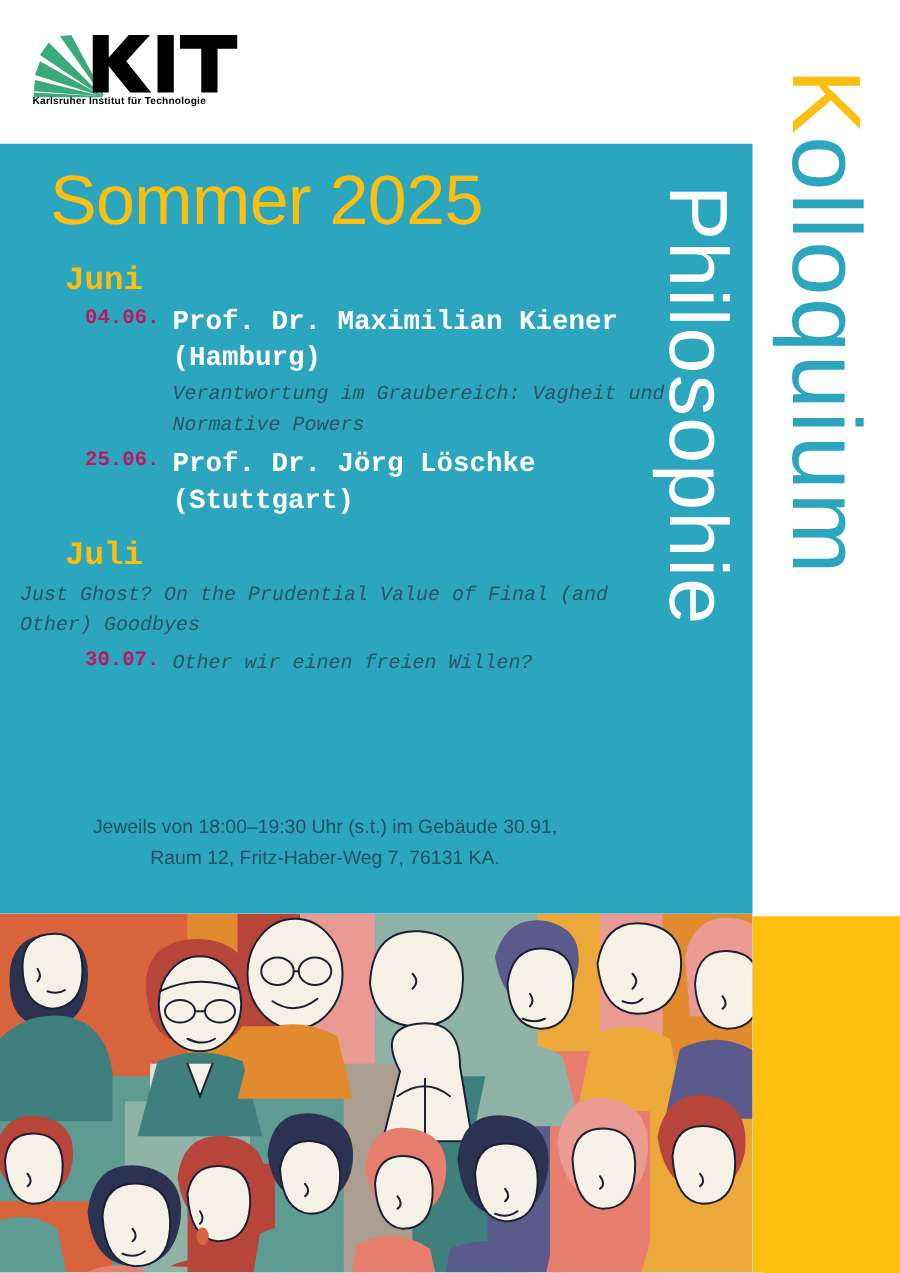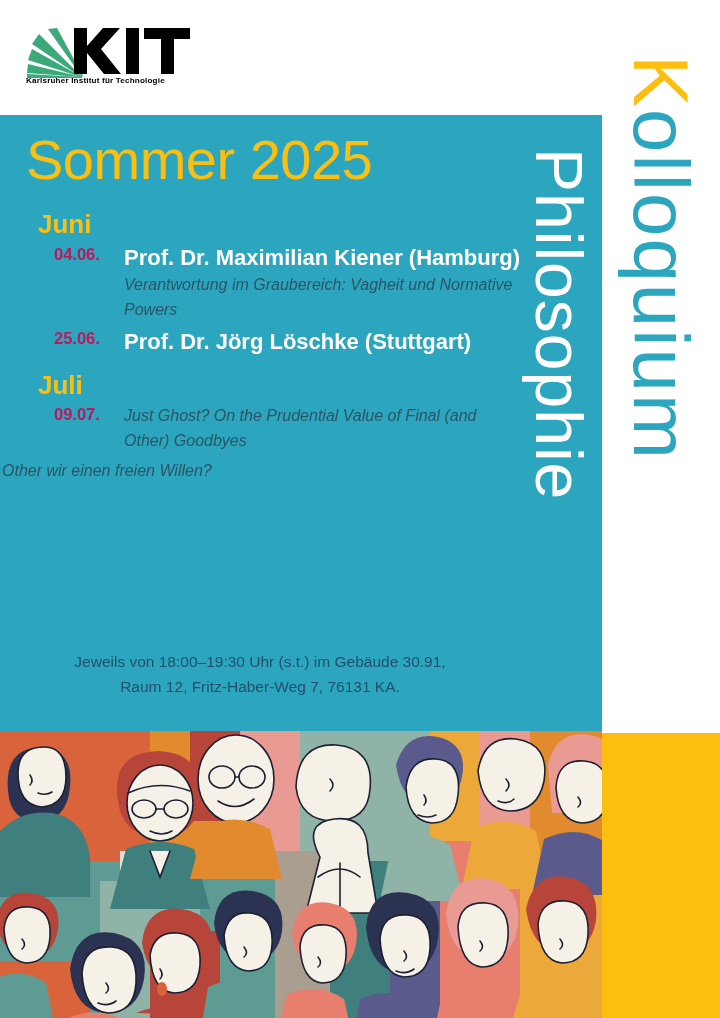--- a/index.html
+++ b/index.html
@@ -38,25 +38,25 @@
   }
   #kolloquium .k-first{color:#FCBF10;}
   #philosophie{
     left:592px;top:148px;
     transform:rotate(90deg);
     font-size:66px;font-weight:300;letter-spacing:1px;
     color:#ffffff;
   }
 
   
-  #sommer{position:absolute;left:26px;top:132px;font-size:56px;font-weight:400;
+  #sommer{position:absolute;left:40px;top:132px;font-size:56px;font-weight:400;
     color:#FCBF10;letter-spacing:-.5px;line-height:1;}
 
   
-  #program{position:absolute;left:2px;top:210px;width:520px;}
+  #program{position:absolute;left:16px;top:210px;width:520px;font-family:Liberation Mono, monospace;}
   .month{color:#FCBF10;font-size:26px;font-weight:bold;margin-left:36px;line-height:1.1;}
   #month-juli-wrap{margin-top:14px;}
   .entry{display:flex;margin-top:4px;}
   .entry-date{width:70px;flex:0 0 70px;margin-left:52px;color:#be185d;font-size:16.5px;
     font-weight:bold;line-height:1.35;}
   .entry-body{flex:1;}
   .entry-speaker{color:#ffffff;font-size:22px;font-weight:bold;line-height:1.35;}
   .entry-title{color:#2A5566;font-size:16px;font-style:italic;line-height:1.55;margin-top:1px;}
 
   
@@ -114,27 +114,27 @@
         <div class="entry-body">
           <div class="entry-speaker">Prof. Dr. Jörg Löschke (Stuttgart)</div>
         </div>
       </div>
     </div>
 
     <div id="month-juli-wrap">
       <div class="month">Juli</div>
 
       <div class="entry">
-        <div class="entry-date">09.07.</div>
         <div class="entry-body">
           <div class="entry-title">Just Ghost? On the Prudential Value of Final (and Other) Goodbyes</div>
         </div>
       </div>
 
       <div class="entry">
+        <div class="entry-date">30.07.</div>
         <div class="entry-body">
           <div class="entry-title">Other wir einen freien Willen?</div>
         </div>
       </div>
     </div>
   </div>
 
   <div id="venue">
     <div>Jeweils von 18:00–19:30 Uhr (s.t.) im Gebäude 30.91,</div>
     <div>Raum 12, Fritz-Haber-Weg 7, 76131 KA.</div>

